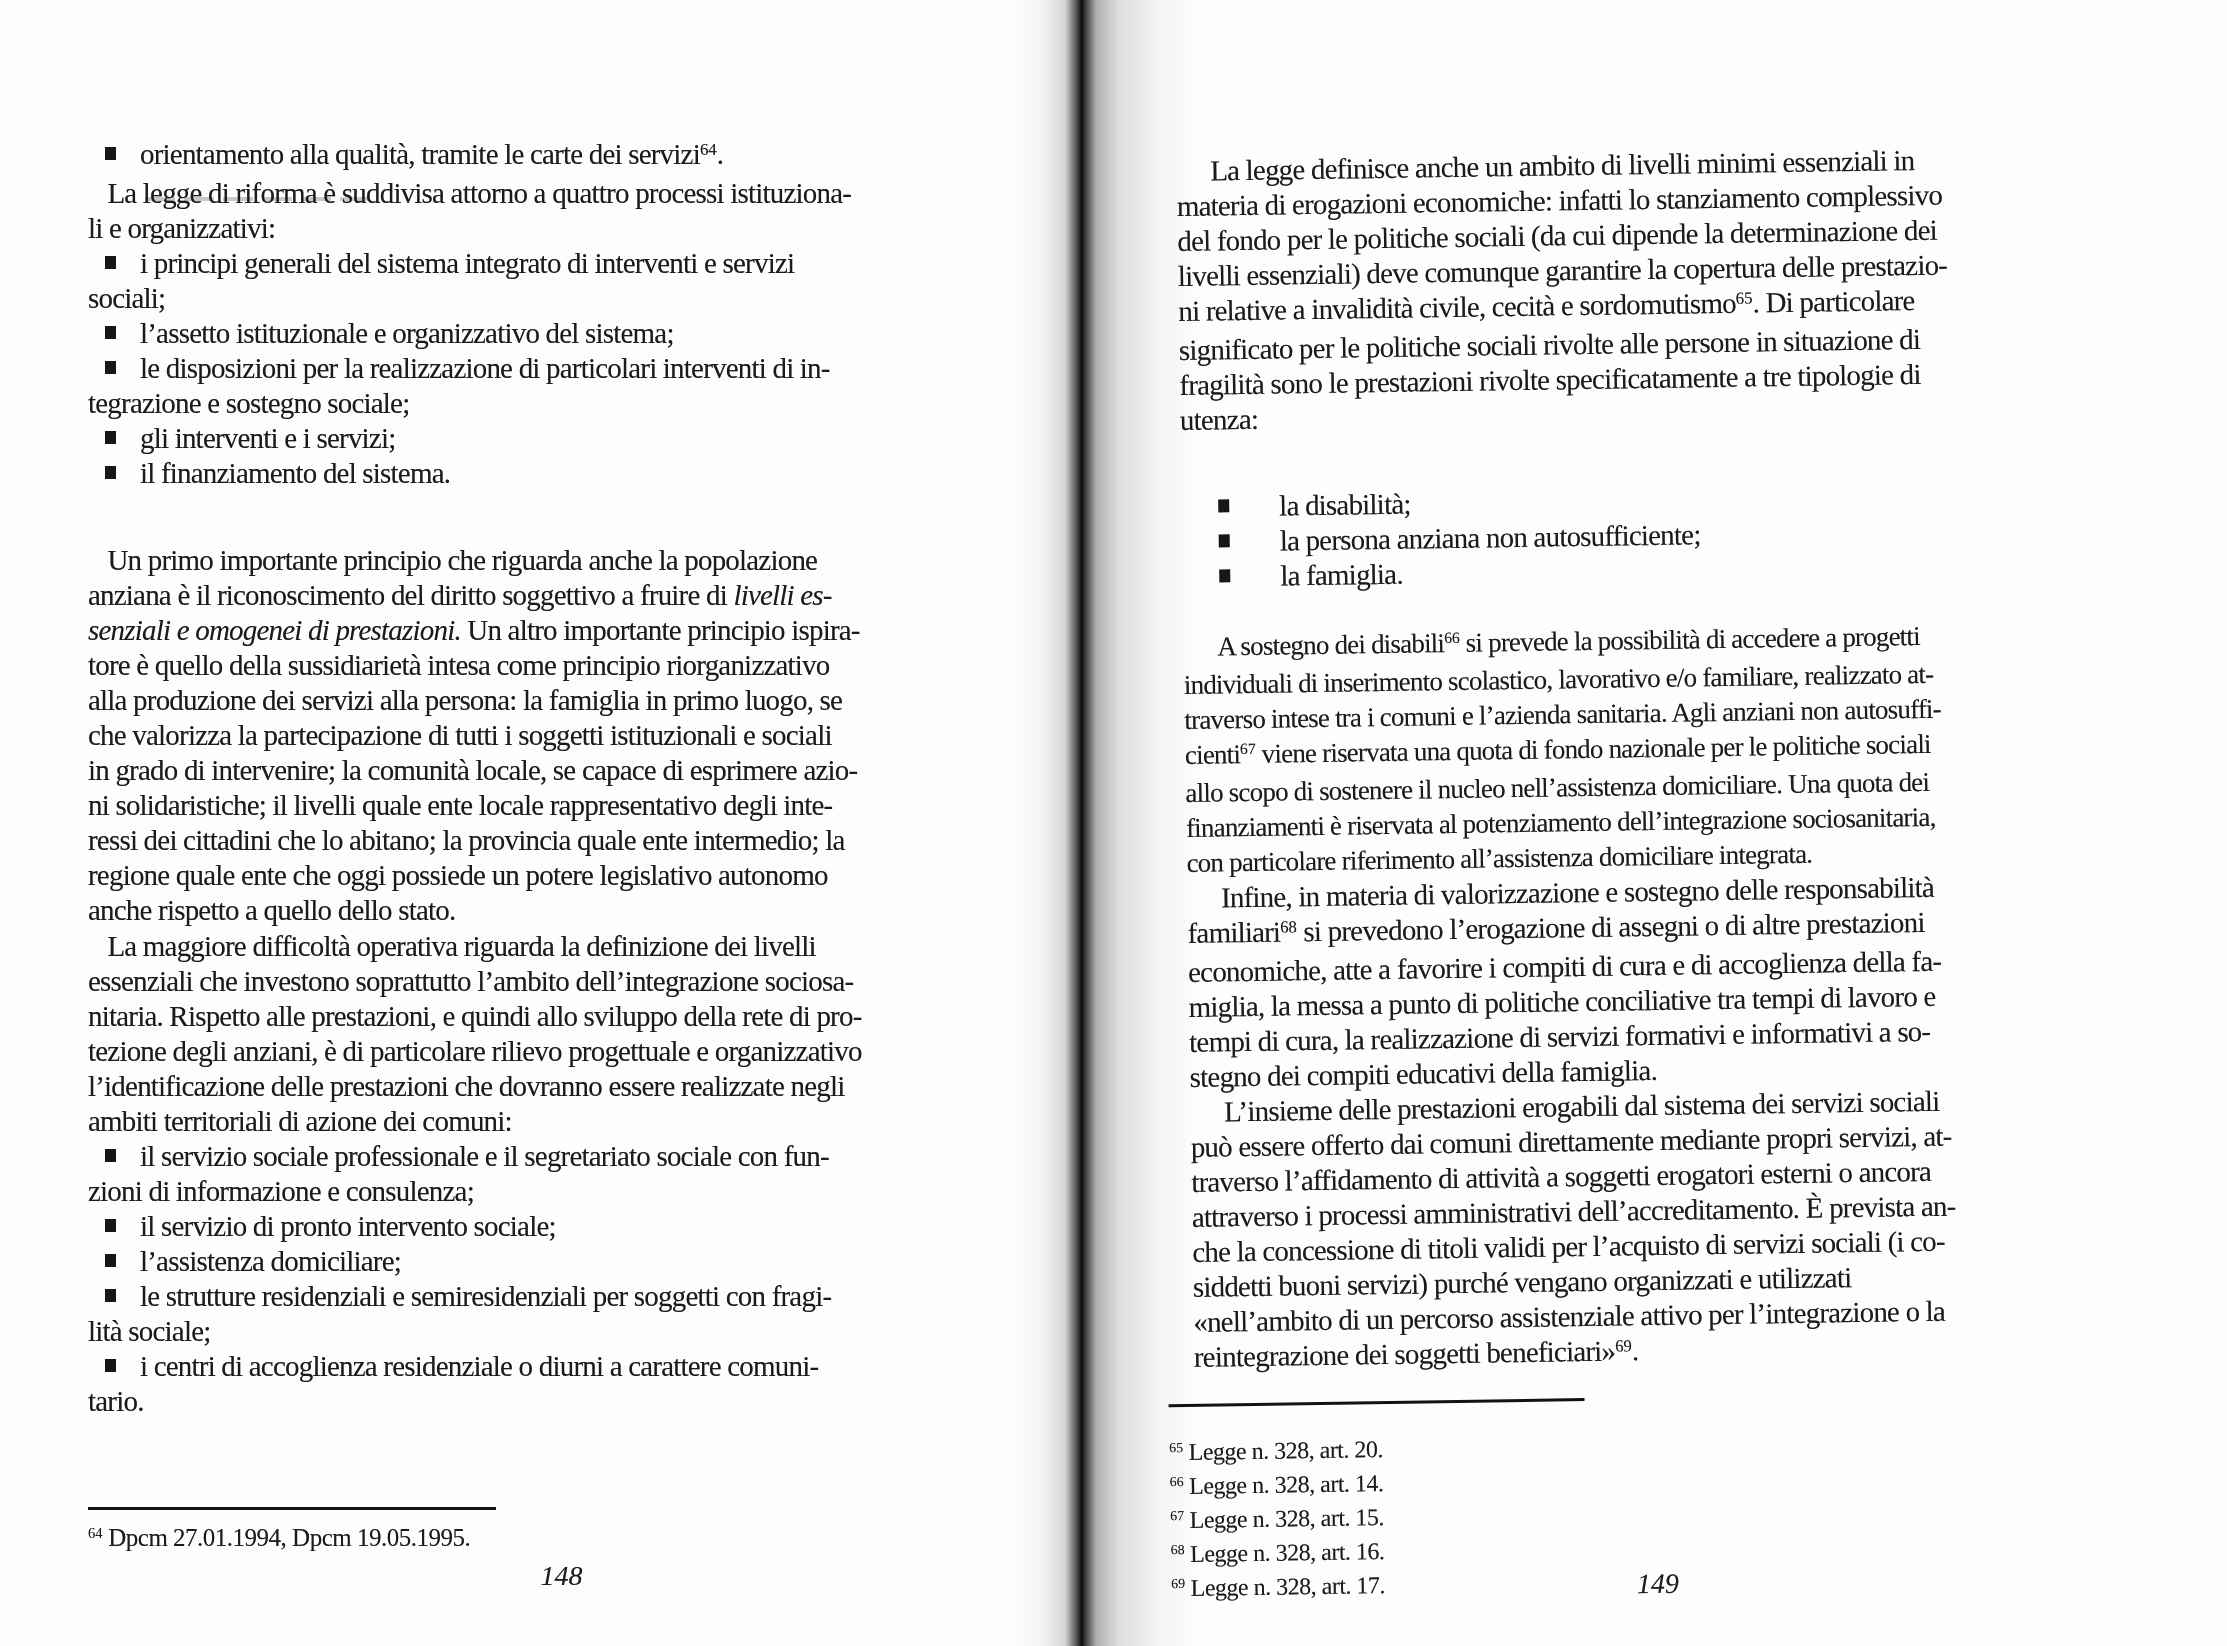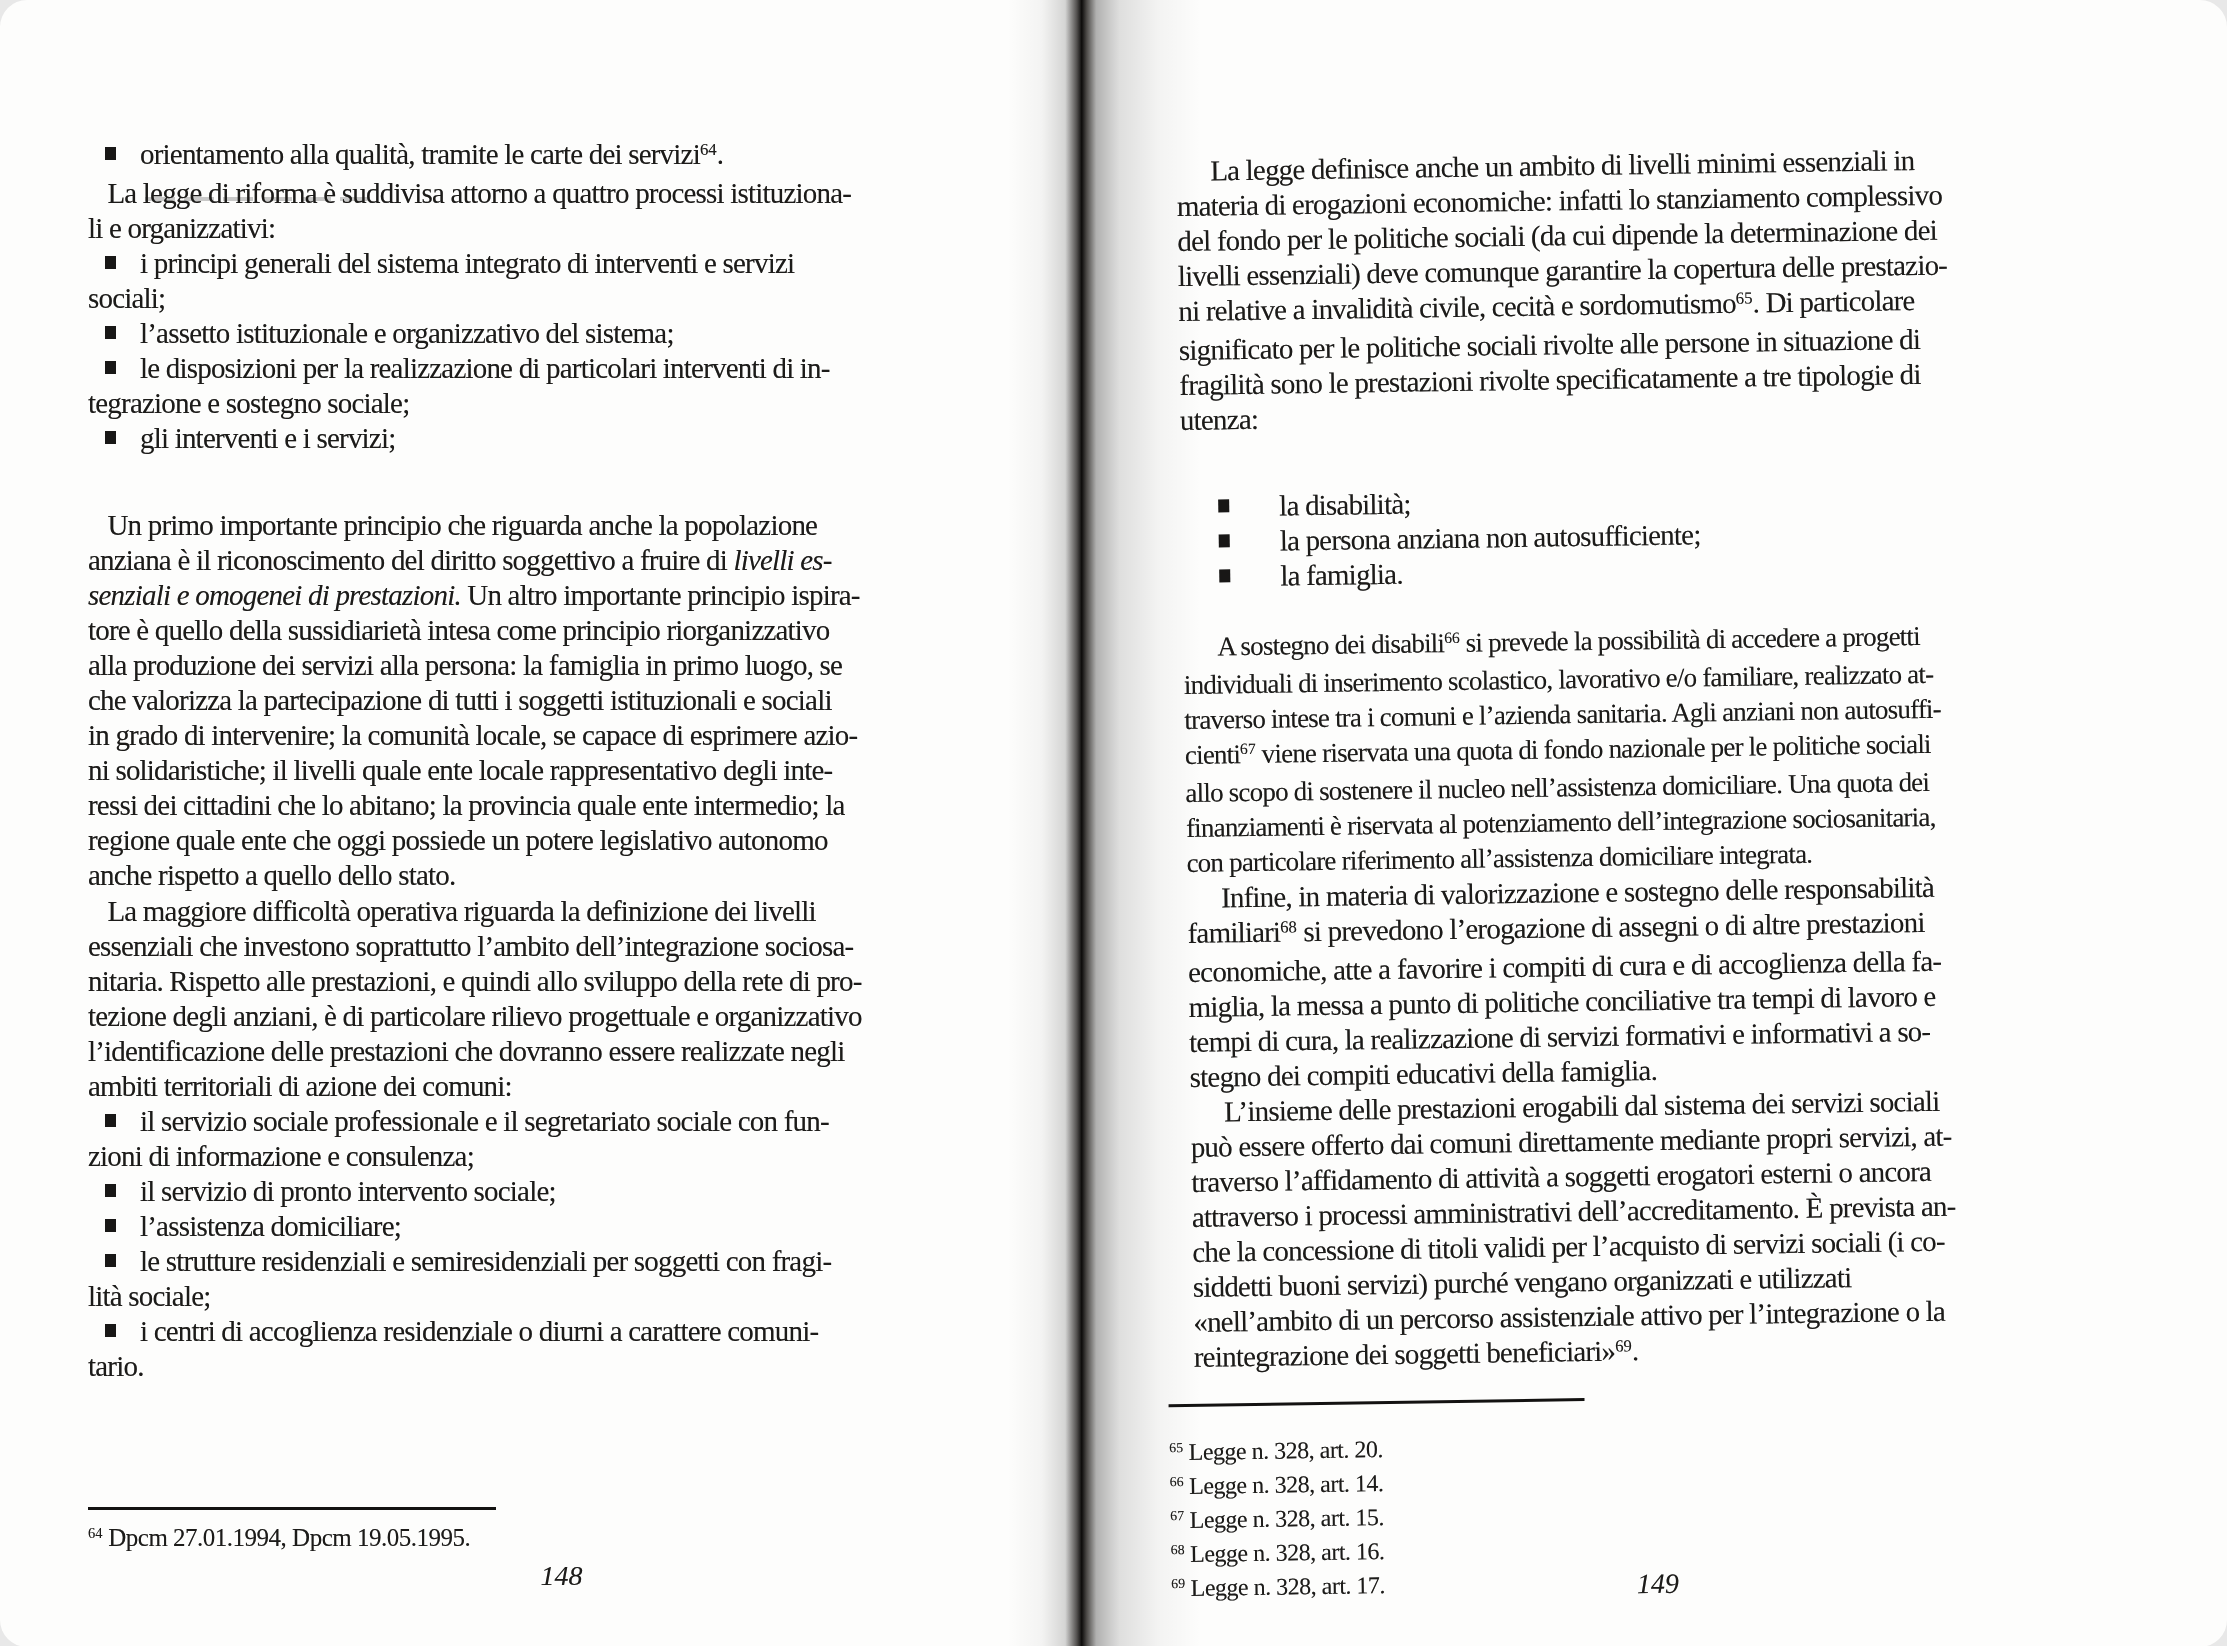--- a/index.html
+++ b/index.html
@@ -1,17 +1,17 @@
 <!DOCTYPE html>
 <html style="font-size:10.3px"><head>
 <meta charset="utf-8">
 <style>
   html,body{margin:0;padding:0;background:#e8e8e8;}
   .canvas{position:relative;width:2227px;height:1647px;background:#fdfdfc;overflow:hidden;
-          font-family:"Liberation Serif",serif;color:#1c1b19;border-radius:27px;}
+          font-family:"Liberation Serif",serif;color:#1c1b19;}
   
   .gutter{position:absolute;left:1007px;top:0;width:194px;height:1647px;pointer-events:none;
     background:linear-gradient(90deg,
       rgba(0,0,0,0) 0%,
       rgba(0,0,0,0.04) 18%,
       rgba(0,0,0,0.16) 30%,
       rgba(25,22,20,0.75) 36%,
       #0c0b0a 38.5%,
       rgba(30,27,24,0.8) 41%,
       rgba(0,0,0,0.30) 46%,
@@ -69,20 +69,21 @@
         <div class="line m"><span>li e organizzativi:</span></div>
       </div>
       <div class="block" style="margin-top: 0px;">
         <div class="line b"><span class="blt"></span><span>i principi generali del sistema integrato di interventi e servizi</span></div>
         <div class="line m"><span>sociali;</span></div>
         <div class="line b"><span class="blt"></span><span>l’assetto istituzionale e organizzativo del sistema;</span></div>
         <div class="line b"><span class="blt"></span><span>le disposizioni per la realizzazione di particolari interventi di in-</span></div>
         <div class="line m"><span>tegrazione e sostegno sociale;</span></div>
         <div class="line b"><span class="blt"></span></div>
         <div class="line b"><span class="blt"></span><span>gli interventi e i servizi;</span></div>
+        <div class="line b"><span class="blt"></span><span>il finanziamento del sistema.</span></div>
       </div>
       <div class="block" style="margin-top: 52px;">
         <div class="line p"><span>Un primo importante principio che riguarda anche la popolazione</span></div>
         <div class="line m"><span>anziana è il riconoscimento del diritto soggettivo a fruire di </span><span class="i">livelli es-</span></div>
         <div class="line m"><span class="i">senziali e omogenei di prestazioni.</span><span> Un altro importante principio ispira-</span></div>
         <div class="line m"><span>tore è quello della sussidiarietà intesa come principio riorganizzativo</span></div>
         <div class="line m"><span>alla produzione dei servizi alla persona: la famiglia in primo luogo, se</span></div>
         <div class="line m"><span>che valorizza la partecipazione di tutti i soggetti istituzionali e sociali</span></div>
         <div class="line m"><span>in grado di intervenire; la comunità locale, se capace di esprimere azio-</span></div>
         <div class="line m"><span>ni solidaristiche; il livelli quale ente locale rappresentativo degli inte-</span></div>

